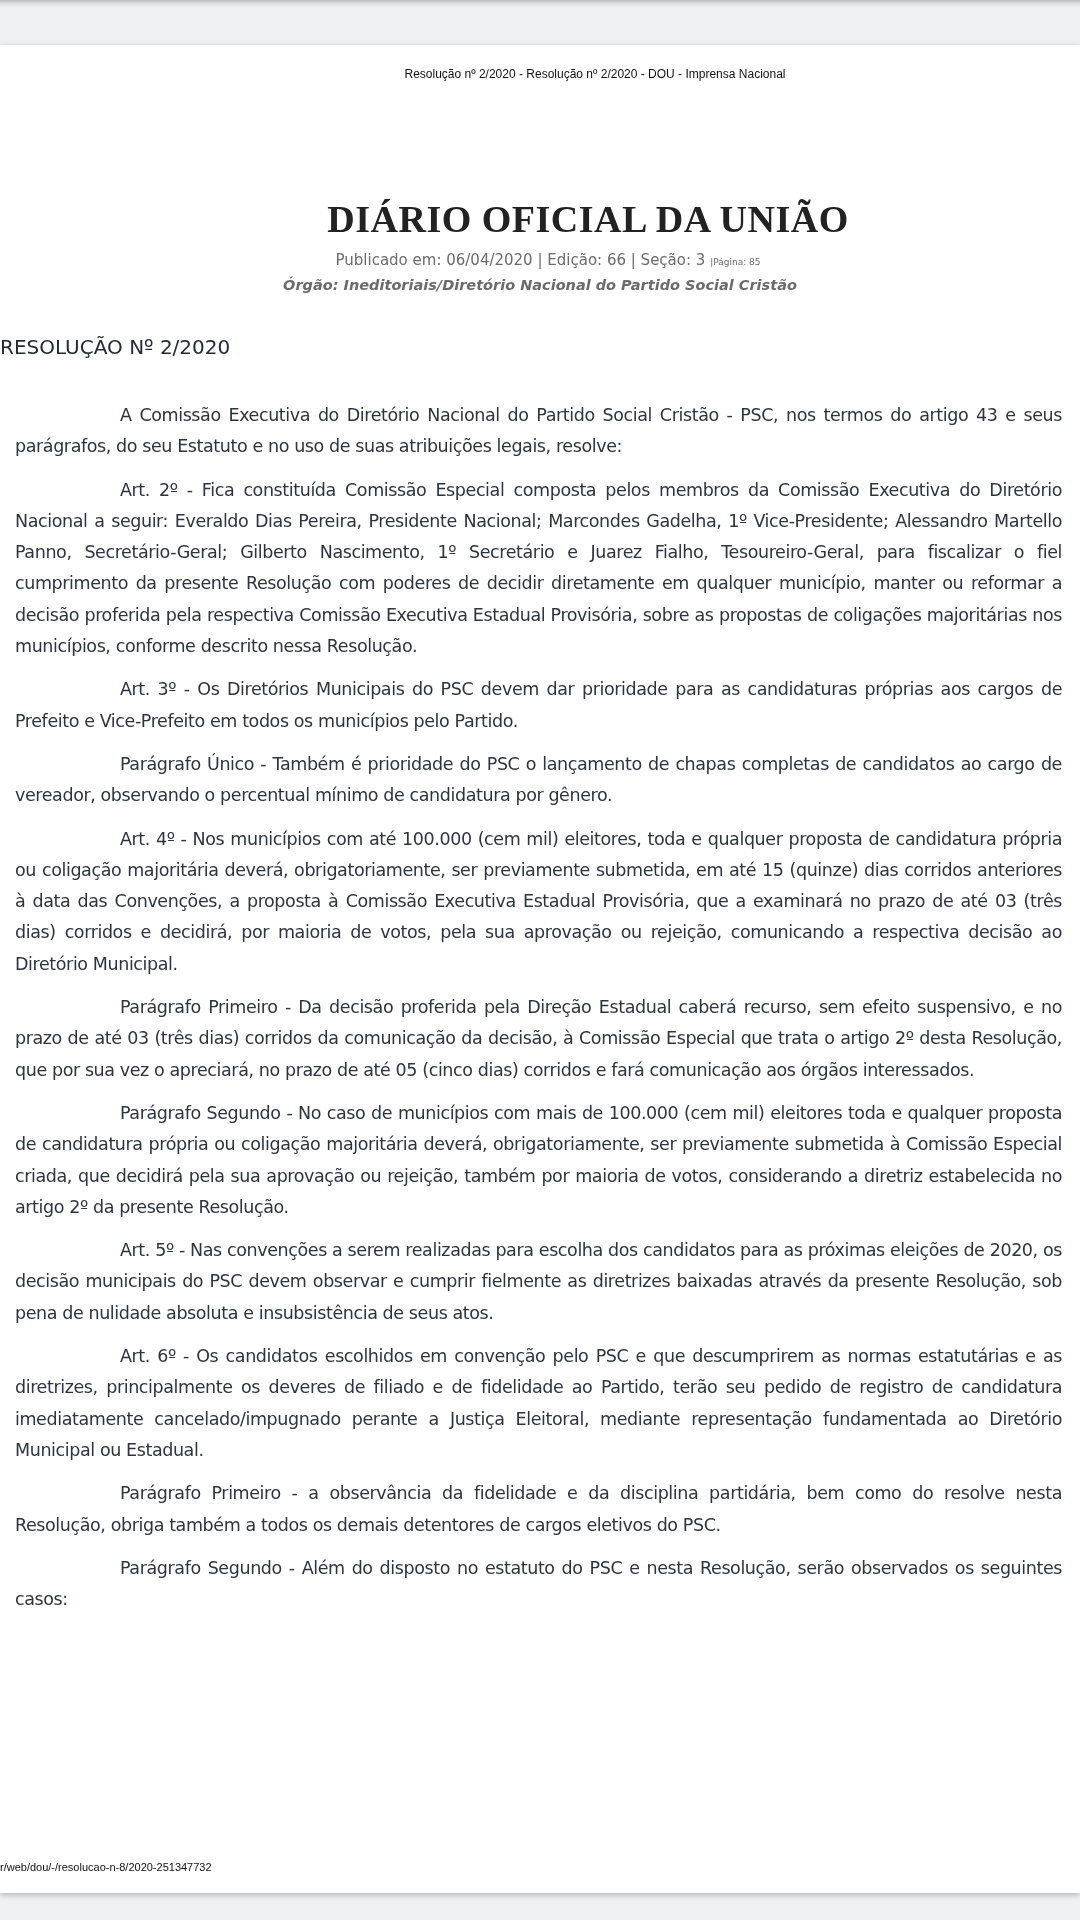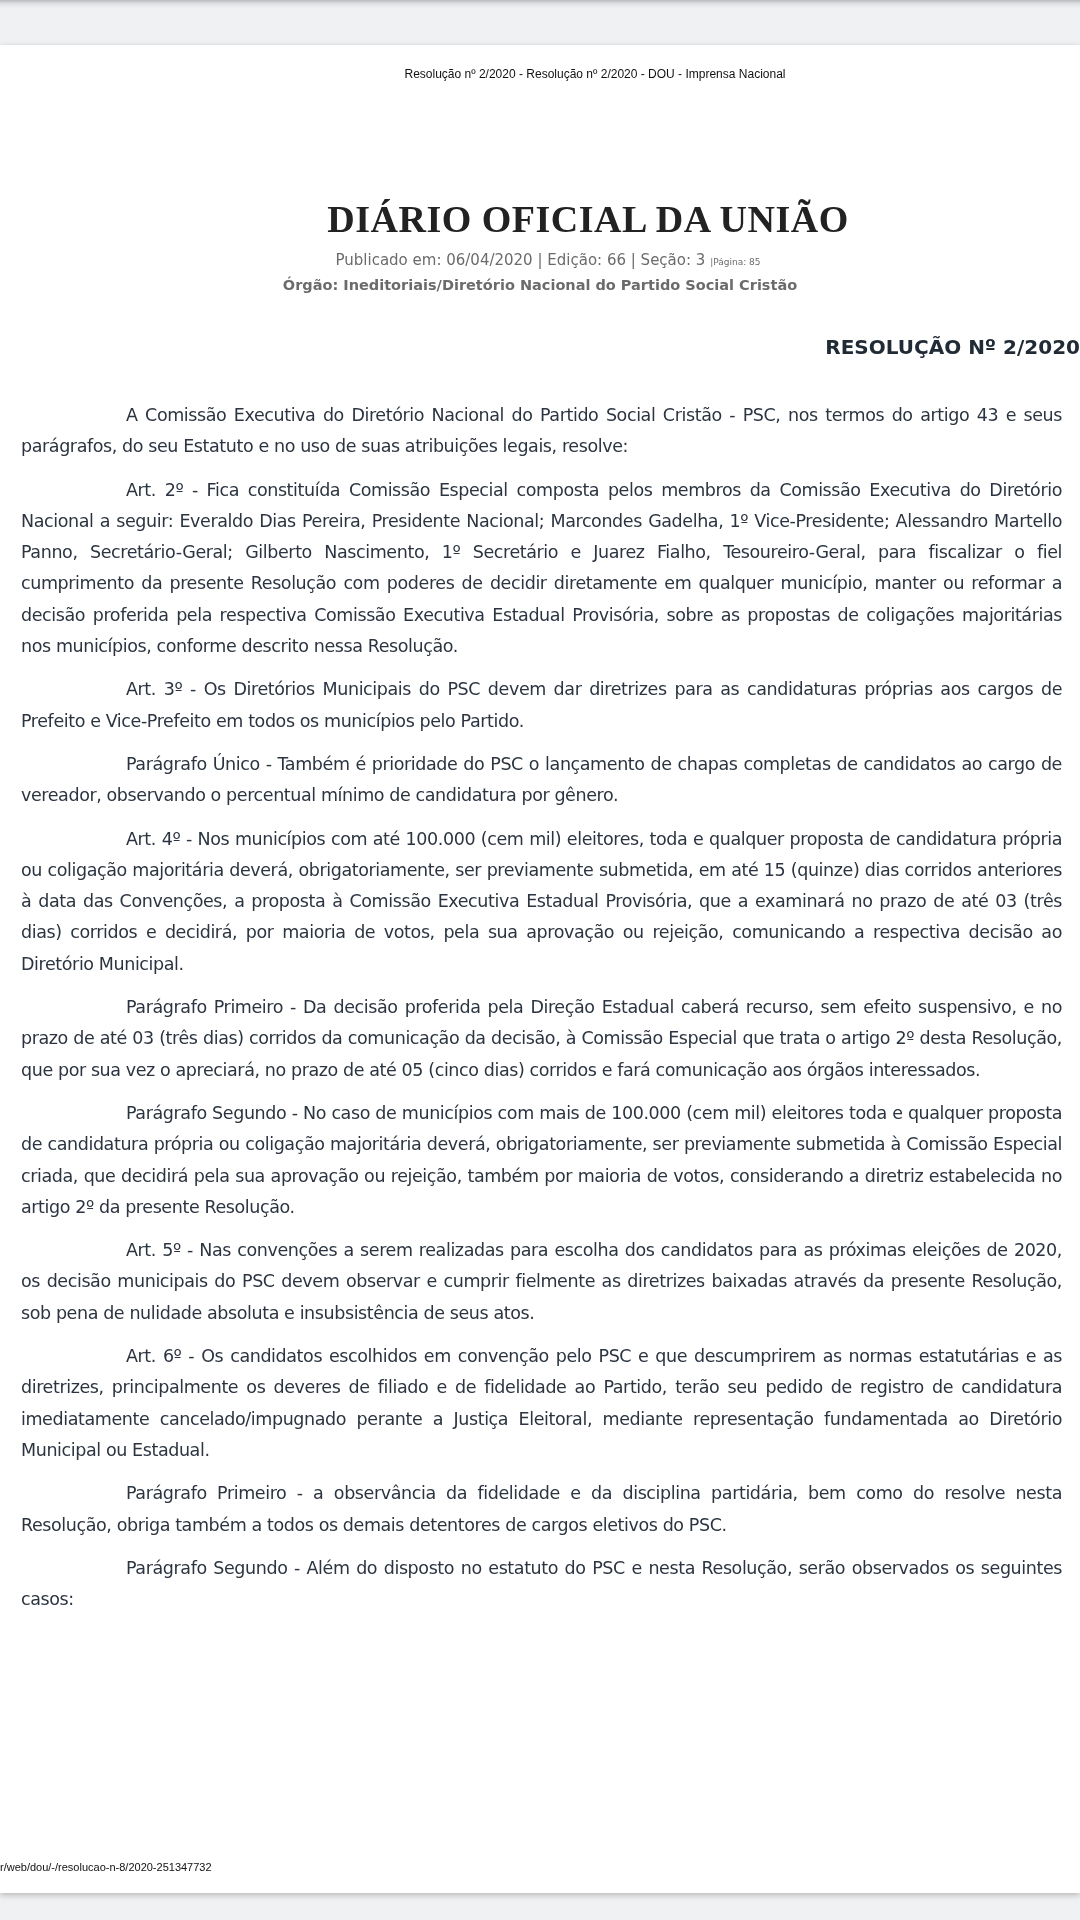--- a/index.html
+++ b/index.html
@@ -67,45 +67,46 @@
     .orgao-line {
       position: absolute;
       top: 232px;
       left: 0;
       width: 1080px;
       text-align: center;
       font-family: "DejaVu Sans", sans-serif;
       font-size: 14.5px;
       font-weight: bold;
       color: #6b6b6b;
+      font-style: italic;
     }
     .res-title {
       position: absolute;
       top: 290px;
       left: 0;
       width: 1080px;
-      text-align: right;
+      text-align: left;
       font-family: "DejaVu Sans", sans-serif;
-      font-weight: bold;
+      font-weight: normal;
       font-size: 20px;
       color: #212b36;
     }
     .body-text {
       position: absolute;
       top: 355px;
       left: 15px;
       width: 1047px;
       font-family: "DejaVu Sans", sans-serif;
       font-size: 17.5px;
       line-height: 31.3px;
       color: #2b3440;
       letter-spacing: -0.4px;
     }
     .body-text p {
-      margin: 0 0 12px 6px;
+      margin: 0 0 12px 0;
       text-align: justify;
       text-indent: 105px;
     }
     .print-footer {
       position: absolute;
       top: 1816px;
       left: 0;
       font-family: "Liberation Sans", sans-serif;
       font-size: 11px;
       color: #111;
@@ -131,21 +132,21 @@
     <span class="small">|</span><span class="small">Página: 85</span>
   </div>
 
   <div class="orgao-line">Órgão: Ineditoriais/Diretório Nacional do Partido Social Cristão</div>
 
   <div class="res-title">RESOLUÇÃO Nº 2/2020</div>
 
   <div class="body-text">
     <p>A Comissão Executiva do Diretório Nacional do Partido Social Cristão - PSC, nos termos do artigo 43 e seus parágrafos, do seu Estatuto e no uso de suas atribuições legais, resolve:</p>
     <p>Art. 2º - Fica constituída Comissão Especial composta pelos membros da Comissão Executiva do Diretório Nacional a seguir: Everaldo Dias Pereira, Presidente Nacional; Marcondes Gadelha, 1º Vice-Presidente; Alessandro Martello Panno, Secretário-Geral; Gilberto Nascimento, 1º Secretário e Juarez Fialho, Tesoureiro-Geral, para fiscalizar o fiel cumprimento da presente Resolução com poderes de decidir diretamente em qualquer município, manter ou reformar a decisão proferida pela respectiva Comissão Executiva Estadual Provisória, sobre as propostas de coligações majoritárias nos municípios, conforme descrito nessa Resolução.</p>
-    <p>Art. 3º - Os Diretórios Municipais do PSC devem dar diretrizes para as candidaturas próprias aos cargos de Prefeito e Vice-Prefeito em todos os municípios pelo Partido.</p>
+    <p>Art. 3º - Os Diretórios Municipais do PSC devem dar prioridade para as candidaturas próprias aos cargos de Prefeito e Vice-Prefeito em todos os municípios pelo Partido.</p>
     <p>Parágrafo Único - Também é prioridade do PSC o lançamento de chapas completas de candidatos ao cargo de vereador, observando o percentual mínimo de candidatura por gênero.</p>
     <p>Art. 4º - Nos municípios com até 100.000 (cem mil) eleitores, toda e qualquer proposta de candidatura própria ou coligação majoritária deverá, obrigatoriamente, ser previamente submetida, em até 15 (quinze) dias corridos anteriores à data das Convenções, a proposta à Comissão Executiva Estadual Provisória, que a examinará no prazo de até 03 (três dias) corridos e decidirá, por maioria de votos, pela sua aprovação ou rejeição, comunicando a respectiva decisão ao Diretório Municipal.</p>
     <p>Parágrafo Primeiro - Da decisão proferida pela Direção Estadual caberá recurso, sem efeito suspensivo, e no prazo de até 03 (três dias) corridos da comunicação da decisão, à Comissão Especial que trata o artigo 2º desta Resolução, que por sua vez o apreciará, no prazo de até 05 (cinco dias) corridos e fará comunicação aos órgãos interessados.</p>
     <p>Parágrafo Segundo - No caso de municípios com mais de 100.000 (cem mil) eleitores toda e qualquer proposta de candidatura própria ou coligação majoritária deverá, obrigatoriamente, ser previamente submetida à Comissão Especial criada, que decidirá pela sua aprovação ou rejeição, também por maioria de votos, considerando a diretriz estabelecida no artigo 2º da presente Resolução.</p>
     <p>Art. 5º - Nas convenções a serem realizadas para escolha dos candidatos para as próximas eleições de 2020, os decisão municipais do PSC devem observar e cumprir fielmente as diretrizes baixadas através da presente Resolução, sob pena de nulidade absoluta e insubsistência de seus atos.</p>
     <p>Art. 6º - Os candidatos escolhidos em convenção pelo PSC e que descumprirem as normas estatutárias e as diretrizes, principalmente os deveres de filiado e de fidelidade ao Partido, terão seu pedido de registro de candidatura imediatamente cancelado/impugnado perante a Justiça Eleitoral, mediante representação fundamentada ao Diretório Municipal ou Estadual.</p>
     <p>Parágrafo Primeiro - a observância da fidelidade e da disciplina partidária, bem como do resolve nesta Resolução, obriga também a todos os demais detentores de cargos eletivos do PSC.</p>
     <p>Parágrafo Segundo - Além do disposto no estatuto do PSC e nesta Resolução, serão observados os seguintes casos:</p>
   </div>
 

